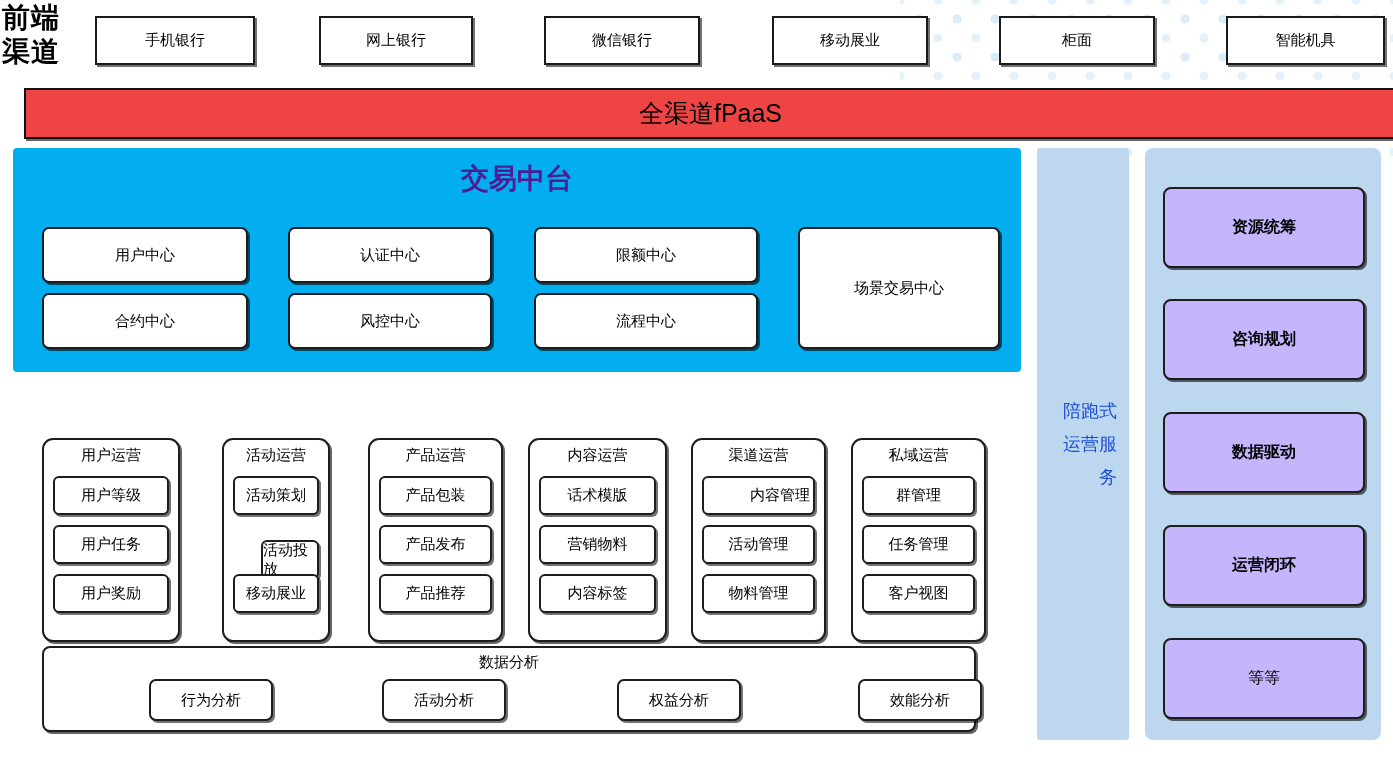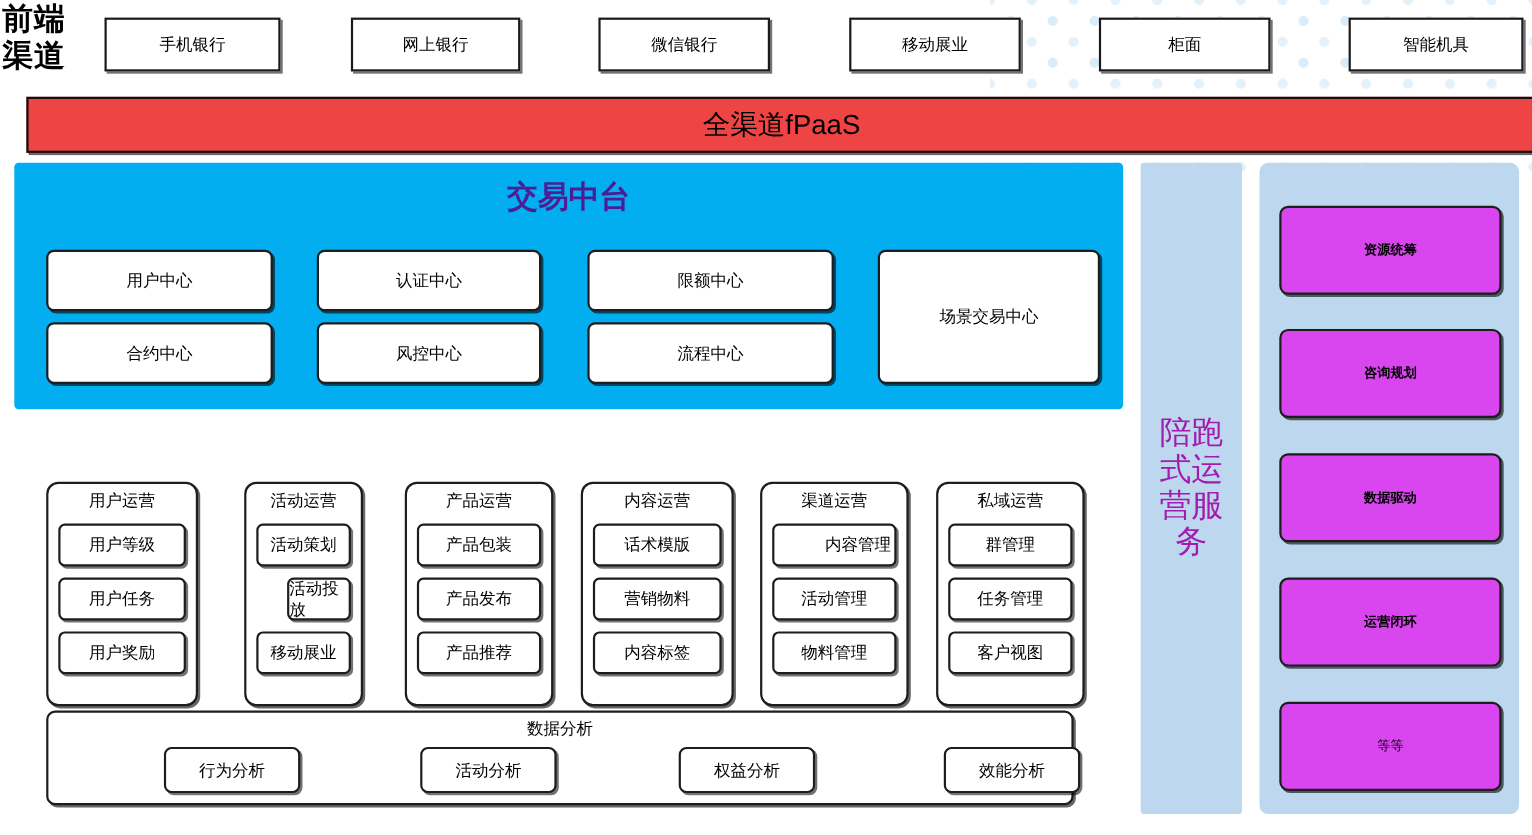--- a/index.html
+++ b/index.html
@@ -96,33 +96,33 @@
     display:flex;align-items:center;justify-content:center;font-size:15px;
   }
 
   
   #accompany-col{
     position:absolute;left:1037px;top:148px;width:92px;height:592px;
     background:#bcd7ee;border-radius:3px;
     display:flex;align-items:center;justify-content:center;
   }
   #accompany-col .vtext{
-    width:68px;text-align:center;font-size:29px;line-height:33px;
-    font-weight:normal;color:#a21caf;
+    width:68px;text-align:right;font-size:18px;line-height:33px;
+    font-weight:normal;color:#1d4ed8;
   }
   #service-col{
     position:absolute;left:1145px;top:148px;width:236px;height:592px;
     background:#bcd7ee;border-radius:8px;
   }
   .svc-item{
     position:absolute;left:18px;width:198px;height:77px;
-    background:#d946ef;border:2px solid #1d1d1d;border-radius:8px;
-    box-shadow:2px 2px 0 rgba(0,0,0,.6);
-    display:flex;align-items:center;justify-content:center;
-    font-size:12px;font-weight:bold;
+    background:#c4b5fd;border:2px solid #1d1d1d;border-radius:8px;
+    box-shadow:2px 2px 0 rgba(0,0,0,.6);
+    display:flex;align-items:center;justify-content:center;
+    font-size:16px;font-weight:bold;
   }
   .svc-item.plain{font-weight:normal;}
 </style>
 </head>
 <body>
 
 <div id="dot-field"></div>
 
 <div id="stage">
 
@@ -193,21 +193,21 @@
         </div>
         <div class="op-item" style="top: 134px;">
           <span>用户奖励</span>
         </div>
       </div>
       <div class="op-col" style="left: 222px; width: 104px;">
         <div class="op-title">活动运营</div>
         <div class="op-item" style="top: 36px;">
           <span>活动策划</span>
         </div>
-        <div class="op-item" style="top: 85px; margin-left: 28px;">
+        <div class="op-item" style="top: 100px; margin-left: 28px;">
           <span>活动投放</span>
         </div>
         <div class="op-item" style="top: 134px;">
           <span>移动展业</span>
         </div>
       </div>
       <div class="op-col" style="left: 368px; width: 131px;">
         <div class="op-title">产品运营</div>
         <div class="op-item" style="top: 36px;">
           <span>产品包装</span>

